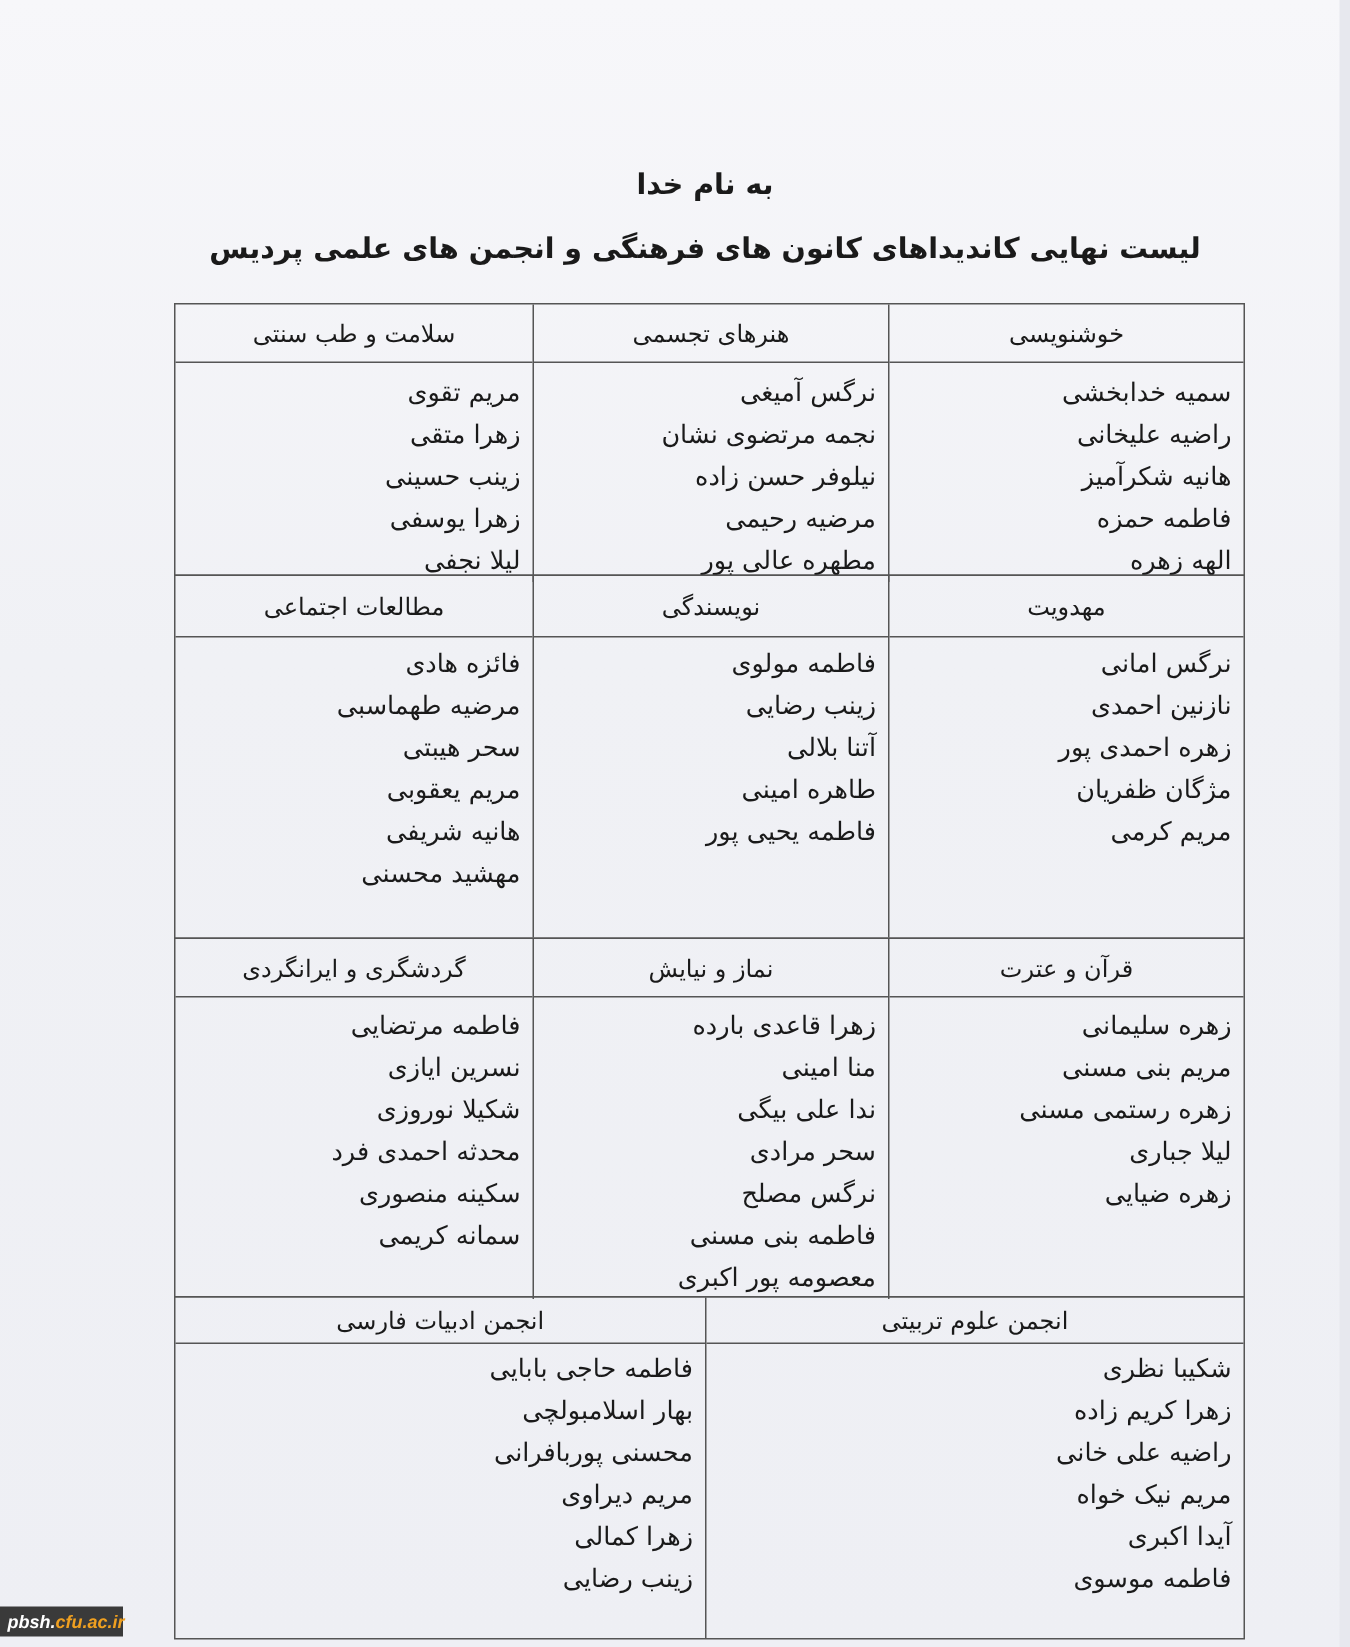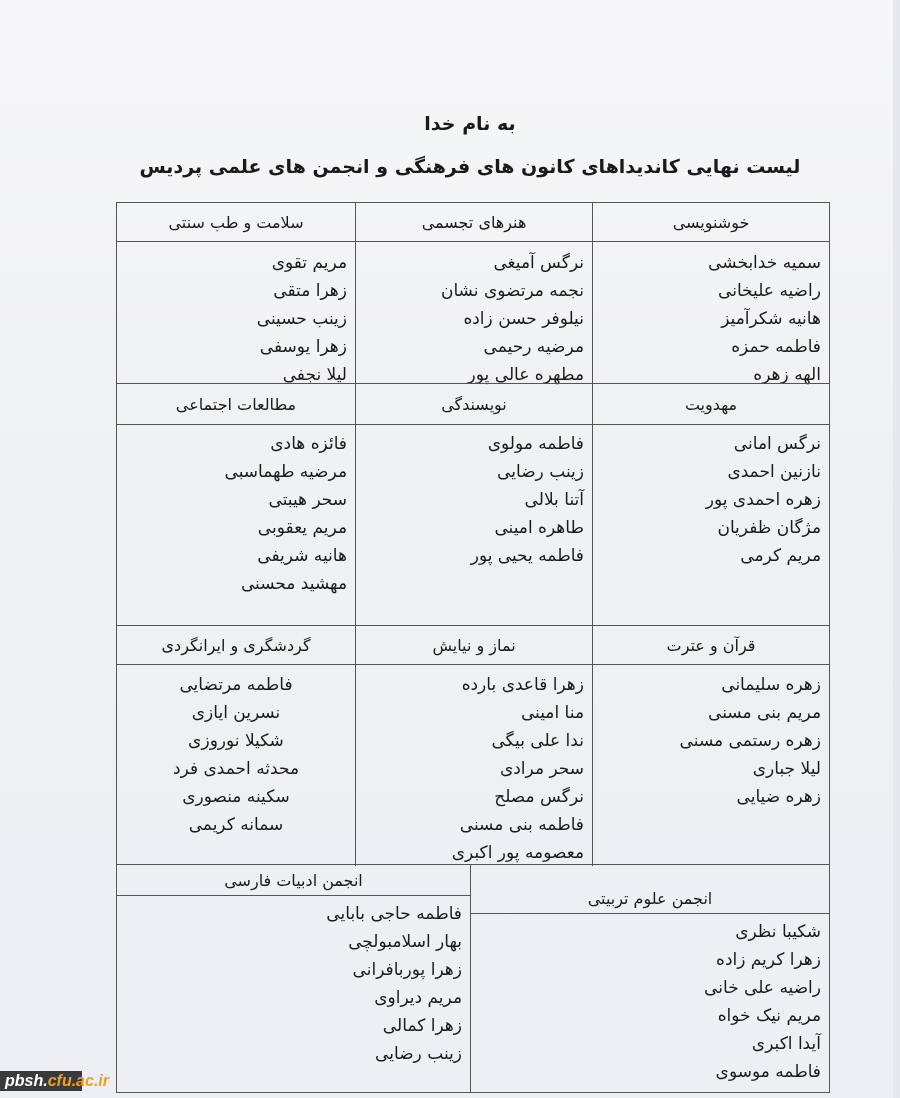--- a/index.html
+++ b/index.html
@@ -89,21 +89,21 @@
       white-space: nowrap;
     }
     .watermark {
       position: absolute;
       left: 0;
       top: 1071px;
       height: 20px;
       width: 82px;
       background: #3a3a3a;
       color: #ffffff;
-      font-size: 16px;
+      font-size: 12px;
       font-style: italic;
       font-weight: bold;
       line-height: 20px;
       padding-left: 5px;
       box-sizing: border-box;
       font-family: "Liberation Sans", sans-serif;
     }
     .watermark .dom {
       color: #f0a020;
     }
@@ -206,51 +206,51 @@
           <span class="name">منا امینی</span>
           <span class="name">ندا علی بیگی</span>
           <span class="name">سحر مرادی</span>
           <span class="name">نرگس مصلح</span>
           <span class="name">فاطمه بنی مسنی</span>
           <span class="name">معصومه پور اکبری</span>
         </div>
       </div>
       <div class="col">
         <div class="hdr" style="height:39px;">گردشگری و ایرانگردی</div>
-        <div class="names" style="padding-top:5px;text-align:center;">
+        <div class="names" style="padding-top:5px;">
           <span class="name">فاطمه مرتضایی</span>
           <span class="name">نسرین ایازی</span>
           <span class="name">شکیلا نوروزی</span>
           <span class="name">محدثه احمدی فرد</span>
           <span class="name">سکینه منصوری</span>
           <span class="name">سمانه کریمی</span>
         </div>
       </div>
     </div>
   </div>
 
   <div class="tbl" style="top:864px;height:229px;">
     <div class="row2" style="height:100%;">
       <div class="col">
-        <div class="hdr" style="height:31px;margin-top:18px;">انجمن علوم تربیتی</div>
+        <div class="hdr" style="height:31px;">انجمن علوم تربیتی</div>
         <div class="names" style="padding-top:3px;">
           <span class="name">شکیبا نظری</span>
           <span class="name">زهرا کریم زاده</span>
           <span class="name">راضیه علی خانی</span>
           <span class="name">مریم نیک خواه</span>
           <span class="name">آیدا اکبری</span>
           <span class="name">فاطمه موسوی</span>
         </div>
       </div>
       <div class="col">
         <div class="hdr" style="height:31px;">انجمن ادبیات فارسی</div>
         <div class="names" style="padding-top:3px;">
           <span class="name">فاطمه حاجی بابایی</span>
           <span class="name">بهار اسلامبولچی</span>
-          <span class="name">زهرا پوربافرانی</span>
+          <span class="name">محسنی پوربافرانی</span>
           <span class="name">مریم دیراوی</span>
           <span class="name">زهرا کمالی</span>
           <span class="name">زینب رضایی</span>
         </div>
       </div>
     </div>
   </div>
 
   <div class="watermark"><span>pbsh.</span><span class="dom">cfu.ac.ir</span></div>
 

